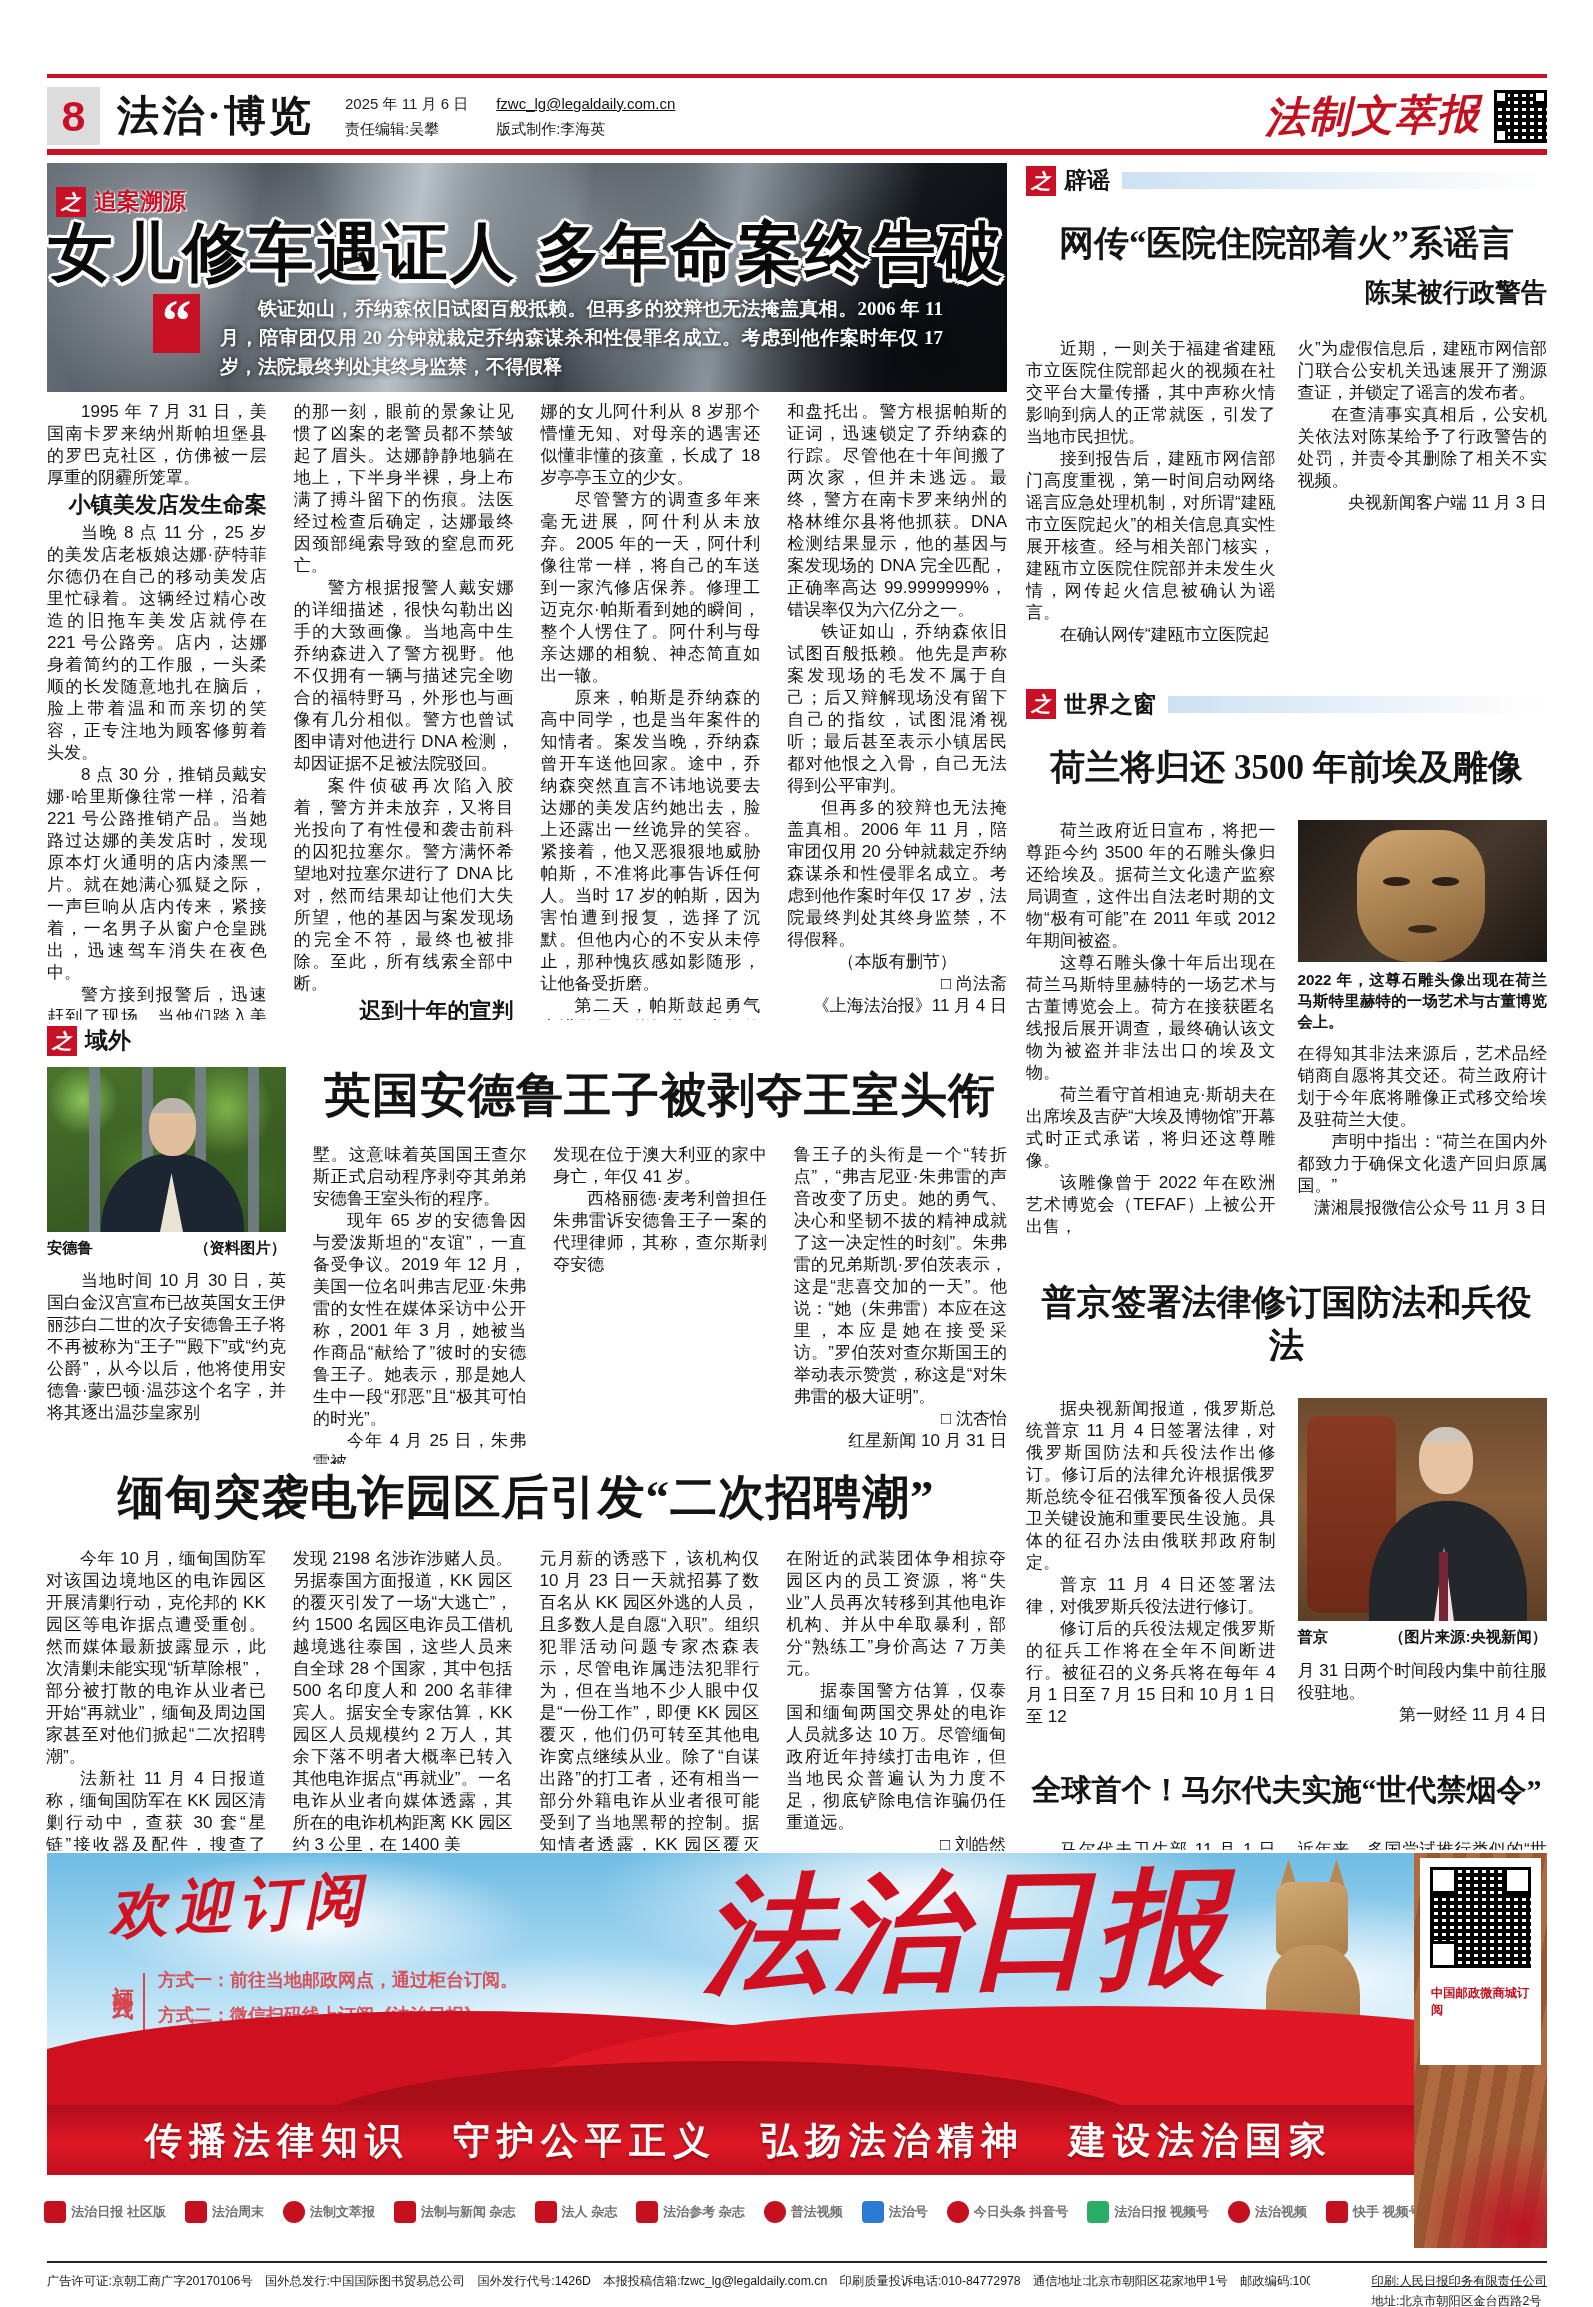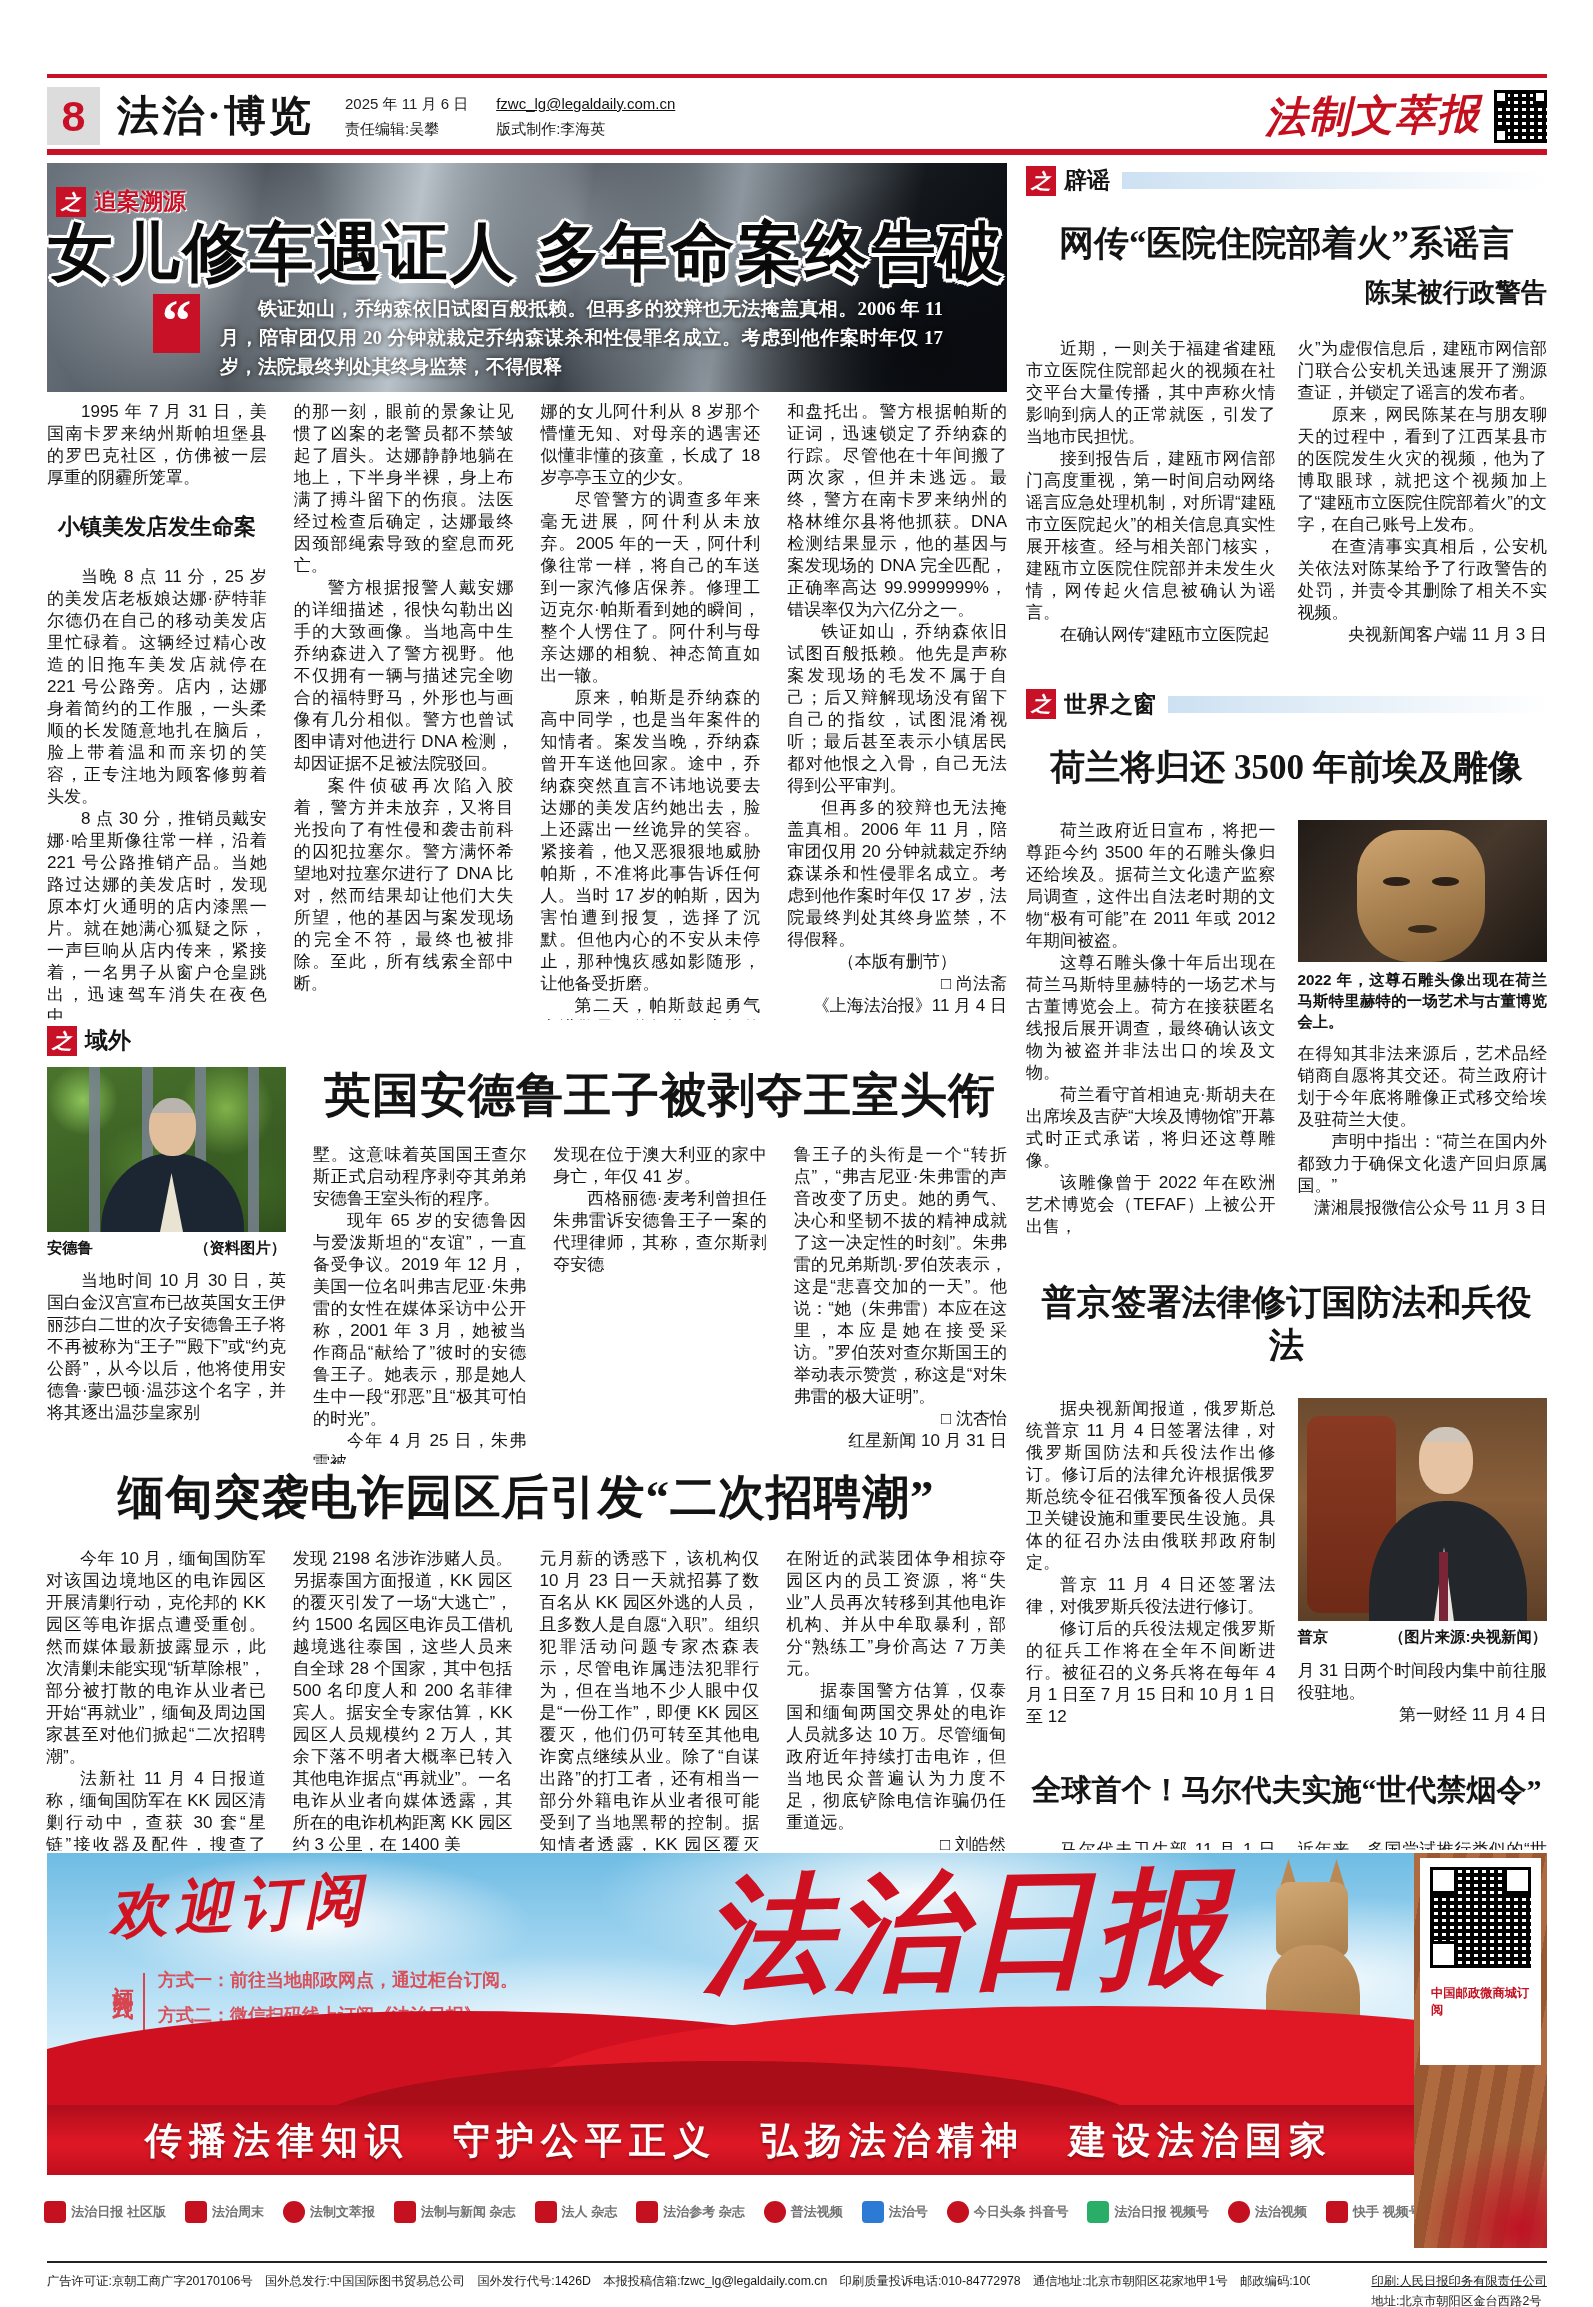--- a/index.html
+++ b/index.html
@@ -47,21 +47,21 @@
   .quote-row{position:absolute;left:106px;right:64px;bottom:11px;display:flex;gap:20px;align-items:flex-start}
   .quote-icon{width:47px;height:59px;background:var(--red);color:#fff;font:bold 59px/54px var(--serif);text-align:center;flex:0 0 auto}
   .quote-text{font:bold 19px/29px var(--serif);color:#fff;text-indent:2em;text-align:justify;text-shadow:0 0 5px rgba(0,0,0,.8)}
 
   .cols2{display:flex;gap:22px}.cols3{display:flex;gap:27px}.cols4{display:flex;gap:27px}
   .col{flex:1;min-width:0}
   p.b{font-size:17px;line-height:22px;text-align:justify;text-indent:2em;font-family:Liberation Sans, sans-serif}
   p.ni{text-indent:0}
   p.ctr{text-align:center;text-indent:0}
   p.by,p.src{text-align:right;text-indent:0}
-  .sub{font:bold 22px/1.3 var(--serif);text-align:center;margin:24px 0}
+  .sub{font:bold 22px/1.3 var(--serif);text-align:right;margin:2px 0}
 
   .main-body{position:absolute;left:47px;top:401px;width:960px;max-height:619px;overflow:hidden}
 
   
   .yuwai-tag{position:absolute;left:47px;top:1025px;width:444px}
   .andrew{position:absolute;left:47px;top:1067px;width:960px;max-height:397px;overflow:hidden;display:flex;gap:27px}
   .a-left{width:239px;flex:0 0 auto}
   .a-right{flex:1;min-width:0}
   .hl-xl{font:bold 47px/1.2 var(--serif);text-align:center;letter-spacing:1px}
   .a-right .hl-xl{margin-bottom:21px}
@@ -296,21 +296,20 @@
     <h2 class="hl-md">网传“医院住院部着火”系谣言</h2>
     <h3 class="deck">陈某被行政警告</h3>
     <div class="cols2 mt-md">
       <div class="col">
         <p class="b">近期，一则关于福建省建瓯市立医院住院部起火的视频在社交平台大量传播，其中声称火情影响到病人的正常就医，引发了当地市民担忧。</p>
         <p class="b">接到报告后，建瓯市网信部门高度重视，第一时间启动网络谣言应急处理机制，对所谓“建瓯市立医院起火”的相关信息真实性展开核查。经与相关部门核实，建瓯市立医院住院部并未发生火情，网传起火信息被确认为谣言。</p>
         <p class="b">在确认网传“建瓯市立医院起</p>
       </div>
       <div class="col">
         <p class="b ni">火”为虚假信息后，建瓯市网信部门联合公安机关迅速展开了溯源查证，并锁定了谣言的发布者。</p>
-        <p class="b">原来，网民陈某在与朋友聊天的过程中，看到了江西某县市的医院发生火灾的视频，他为了博取眼球，就把这个视频加上了“建瓯市立医院住院部着火”的文字，在自己账号上发布。</p>
         <p class="b">在查清事实真相后，公安机关依法对陈某给予了行政警告的处罚，并责令其删除了相关不实视频。</p>
         <p class="b src">央视新闻客户端 11 月 3 日</p>
       </div>
     </div>
 
     <div class="tag rr-tag mt-lg">
       <span class="zbox">之</span>
       <span>世界之窗</span>
       <span class="tagbar"></span>
     </div>

